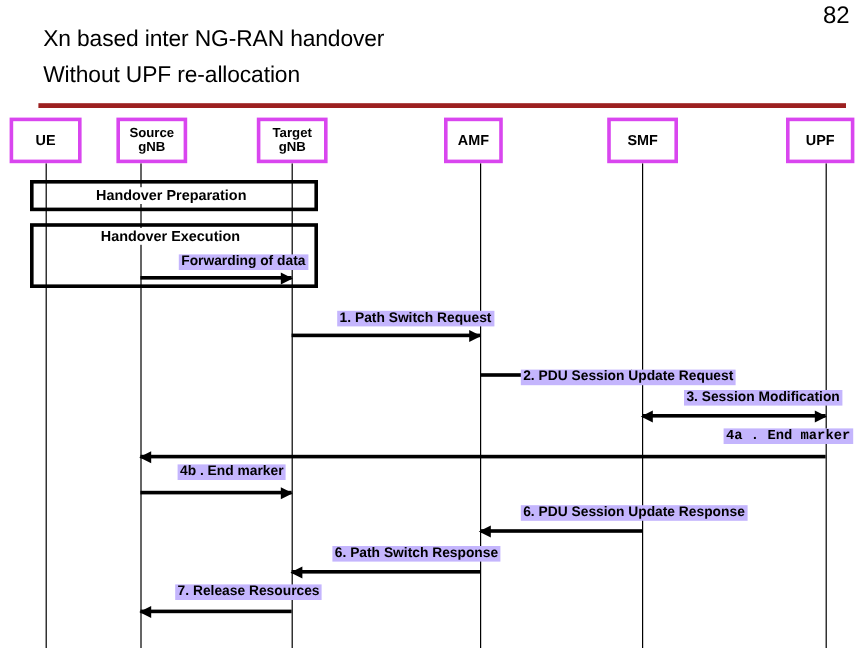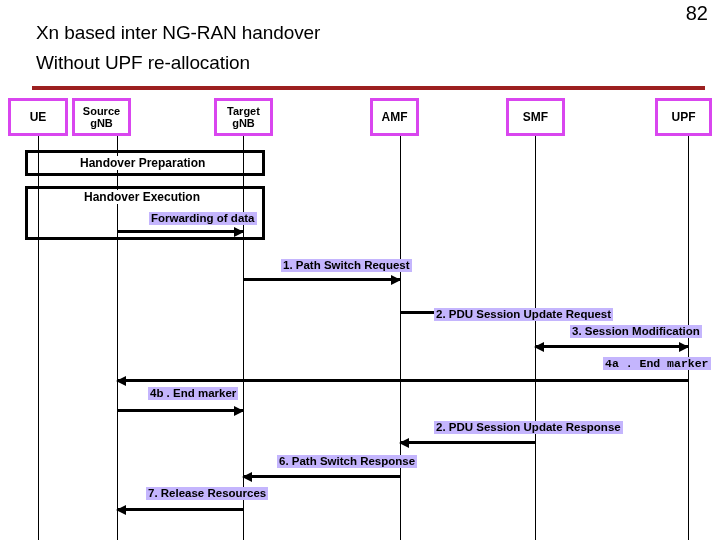--- a/index.html
+++ b/index.html
@@ -162,21 +162,21 @@
       <div class="lifeline" style="left: 117px; top: 136px; height: 404px;"></div>
       <div class="lifeline" style="left: 243px; top: 136px; height: 404px;"></div>
       <div class="lifeline" style="left: 400px; top: 136px; height: 404px;"></div>
       <div class="lifeline" style="left: 535px; top: 136px; height: 404px;"></div>
       <div class="lifeline" style="left: 688px; top: 136px; height: 404px;"></div>
     </div>
   <div id="actors-layer">
       <div class="actor-box one-line" style="left: 8px; top: 98px; width: 60px; height: 38px;">
         <span class="actor-label">UE</span>
       </div>
-      <div class="actor-box two-line" style="left: 72px; top: 98px; width: 59px; height: 38px;">
+      <div class="actor-box two-line" style="left: 97px; top: 98px; width: 59px; height: 38px;">
         <span class="actor-label">
           <div>Source</div>
           <div>gNB</div>
         </span>
       </div>
       <div class="actor-box two-line" style="left: 214px; top: 98px; width: 59px; height: 38px;">
         <span class="actor-label">
           <div>Target</div>
           <div>gNB</div>
         </span>
@@ -226,21 +226,21 @@
       <div class="msg-label" style="left: 575px; top: 357px; font-family: Liberation Mono, monospace;">4a . End marker</div>
       <div class="msg-arrow" style="left: 117px; top: 409px; width: 126px;">
         <div class="shaft"></div>
         <div class="head right"></div>
       </div>
       <div class="msg-label" style="left: 120px; top: 387px;">4b . End marker</div>
       <div class="msg-arrow" style="left: 400px; top: 441px; width: 135px;">
         <div class="shaft"></div>
         <div class="head left"></div>
       </div>
-      <div class="msg-label" style="left: 406px; top: 421px;">2. PDU Session Update Response</div>
+      <div class="msg-label" style="left: 406px; top: 421px;">6. PDU Session Update Response</div>
       <div class="msg-arrow" style="left: 243px; top: 475px; width: 157px;">
         <div class="shaft"></div>
         <div class="head left"></div>
       </div>
       <div class="msg-label" style="left: 249px; top: 455px;">6. Path Switch Response</div>
       <div class="msg-arrow" style="left: 117px; top: 508px; width: 126px;">
         <div class="shaft"></div>
         <div class="head left"></div>
       </div>
       <div class="msg-label" style="left: 118px; top: 487px;">7. Release Resources</div>

